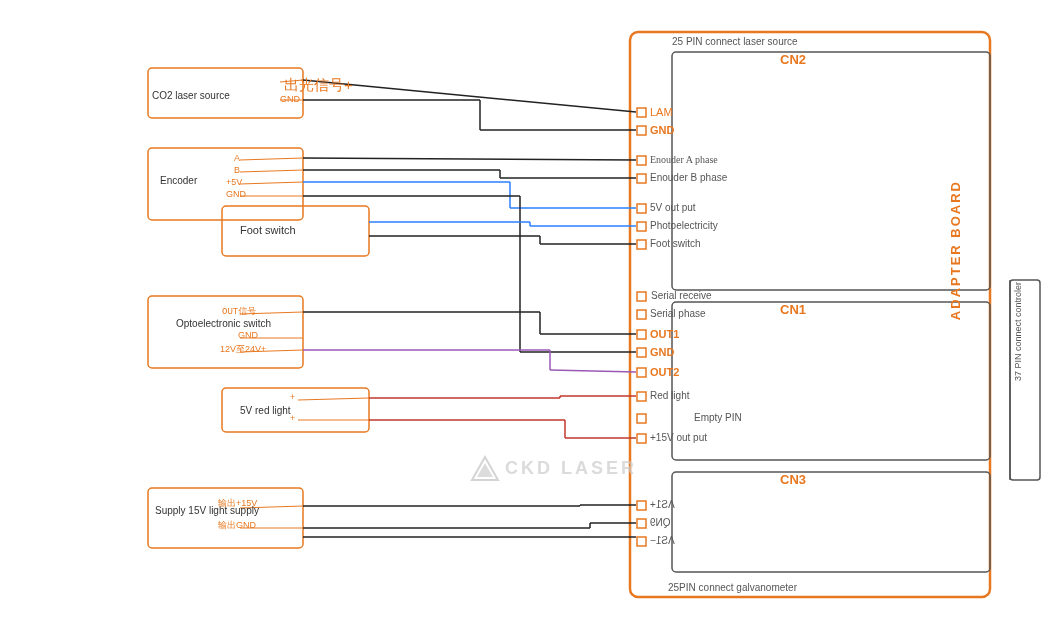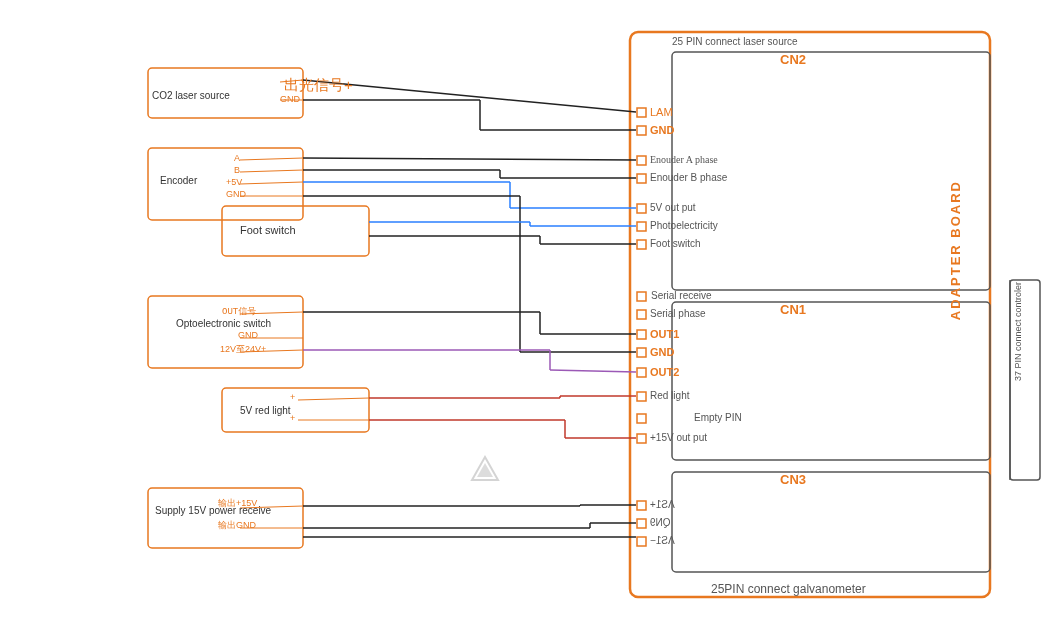--- a/index.html
+++ b/index.html
@@ -161,21 +161,21 @@
 
     <line x1="298" y1="400" x2="369" y2="398" stroke="#e87820" stroke-width="1"></line>
     <line x1="298" y1="420" x2="369" y2="420" stroke="#e87820" stroke-width="1"></line>
 
   </svg>
 
   <div style="position:absolute;left:672px;top:36px;font-size:10px;color:#555;">25 PIN connect laser source</div>
   <div style="position:absolute;left:780px;top:52px;font-size:13px;color:#e87820;font-weight:bold;">CN2</div>
   <div style="position:absolute;left:780px;top:302px;font-size:13px;color:#e87820;font-weight:bold;">CN1</div>
   <div style="position:absolute;left:780px;top:472px;font-size:13px;color:#e87820;font-weight:bold;">CN3</div>
-  <div style="position:absolute;left:711px;top:582px;font-size:12px;color:#555;">25PIN connect galvanometer</div>
+  <div style="position:absolute;left:668px;top:582px;font-size:10px;color:#555;">25PIN connect galvanometer</div>
 
   <div style="position:absolute;left:948px;top:180px;writing-mode:vertical-rl;transform:rotate(180deg);font-size:13px;font-weight:bold;color:#e87820;letter-spacing:2px;">ADAPTER BOARD</div>
 
   <div style="position:absolute;left:1013px;top:282px;writing-mode:vertical-rl;transform:rotate(180deg);font-size:9px;color:#555;width:26px;">37 PIN connect controler</div>
 
   <div style="position:absolute;left:152px;top:78px;font-size:10px;color:#333;margin-top:12px;">CO2 laser source</div>
   <div style="position:absolute;left:284px;top:76px;font-size:15px;color:#e87820;">出光信号+</div>
   <div style="position:absolute;left:280px;top:94px;font-size:9px;color:#e87820;">GND</div>
 
   <div style="position:absolute;left:160px;top:175px;font-size:10px;color:#333;text-align:center;">Encoder</div>
@@ -189,21 +189,21 @@
   <div style="position:absolute;left:152px;top:318px;font-size:10px;color:#333;margin-left:24px;">Optoelectronic switch</div>
   <div style="position:absolute;left:222px;top:305px;font-size:9px;color:#e87820;font-family:Liberation Mono, monospace;">OUT信号</div>
   <div style="position:absolute;left:238px;top:330px;font-size:9px;color:#e87820;">GND</div>
   <div style="position:absolute;left:220px;top:343px;font-size:9px;color:#e87820;">12V至24V+</div>
 
   <div style="position:absolute;left:240px;top:405px;font-size:10px;color:#333;">5V red light</div>
   <div style="position:absolute;left:290px;top:392px;font-size:9px;color:#e87820;">+</div>
   <div style="position:absolute;left:290px;top:413px;font-size:9px;color:#e87820;">+</div>
 
   <div style="position:absolute;left:155px;top:504px;font-size:10px;color:#333;line-height:14px;">Supply 15V
-power receive</div>
+light supply</div>
   <div style="position:absolute;left:218px;top:497px;font-size:9px;color:#e87820;">输出+15V</div>
   <div style="position:absolute;left:218px;top:519px;font-size:9px;color:#e87820;">输出GND</div>
 
   <div style="position:absolute;left:650px;top:106px;font-size:11px;color:#e87820;font-weight:normal;">LAM</div>
   <div style="position:absolute;left:650px;top:124px;font-size:11px;color:#e87820;font-weight:bold;">GND</div>
   <div style="position:absolute;left:650px;top:154px;font-size:10px;color:#555;font-family:Liberation Serif, serif;">Enouder A phase</div>
   <div style="position:absolute;left:650px;top:172px;font-size:10px;color:#555;">Enouder B phase</div>
   <div style="position:absolute;left:650px;top:202px;font-size:10px;color:#555;">5V out put</div>
   <div style="position:absolute;left:650px;top:220px;font-size:10px;color:#555;">Photoelectricity</div>
   <div style="position:absolute;left:650px;top:238px;font-size:10px;color:#555;">Foot switch</div>
@@ -214,19 +214,20 @@
   <div style="position:absolute;left:650px;top:346px;font-size:11px;color:#e87820;font-weight:bold;">GND</div>
   <div style="position:absolute;left:650px;top:366px;font-size:11px;color:#e87820;font-weight:bold;">OUT2</div>
   <div style="position:absolute;left:650px;top:390px;font-size:10px;color:#555;">Red light</div>
   <div style="position:absolute;left:650px;top:412px;font-size:10px;color:#555;padding-left:44px;">Empty PIN</div>
   <div style="position:absolute;left:650px;top:432px;font-size:10px;color:#555;">+15V out put</div>
 
   <div style="position:absolute;left:650px;top:499px;font-size:10px;color:#555;transform:scaleX(-1);">ΛS1+</div>
   <div style="position:absolute;left:650px;top:517px;font-size:10px;color:#555;transform:scaleX(-1);">QN9</div>
   <div style="position:absolute;left:650px;top:535px;font-size:10px;color:#555;transform:scaleX(-1);">ΛS1−</div>
 
+  <div style="position:absolute;left:505px;top:458px;font-size:18px;font-weight:bold;color:#ccc;letter-spacing:3px;opacity:0.7;">CKD LASER</div>
 
   <svg style="position:absolute;left:468px;top:455px;width:35px;height:30px;opacity:0.5;">
     <polygon points="17,2 30,25 4,25" fill="none" stroke="#aaa" stroke-width="2"></polygon>
     <polygon points="17,8 25,22 9,22" fill="#bbb"></polygon>
   </svg>
 
 </div>
 
 </body></html>

